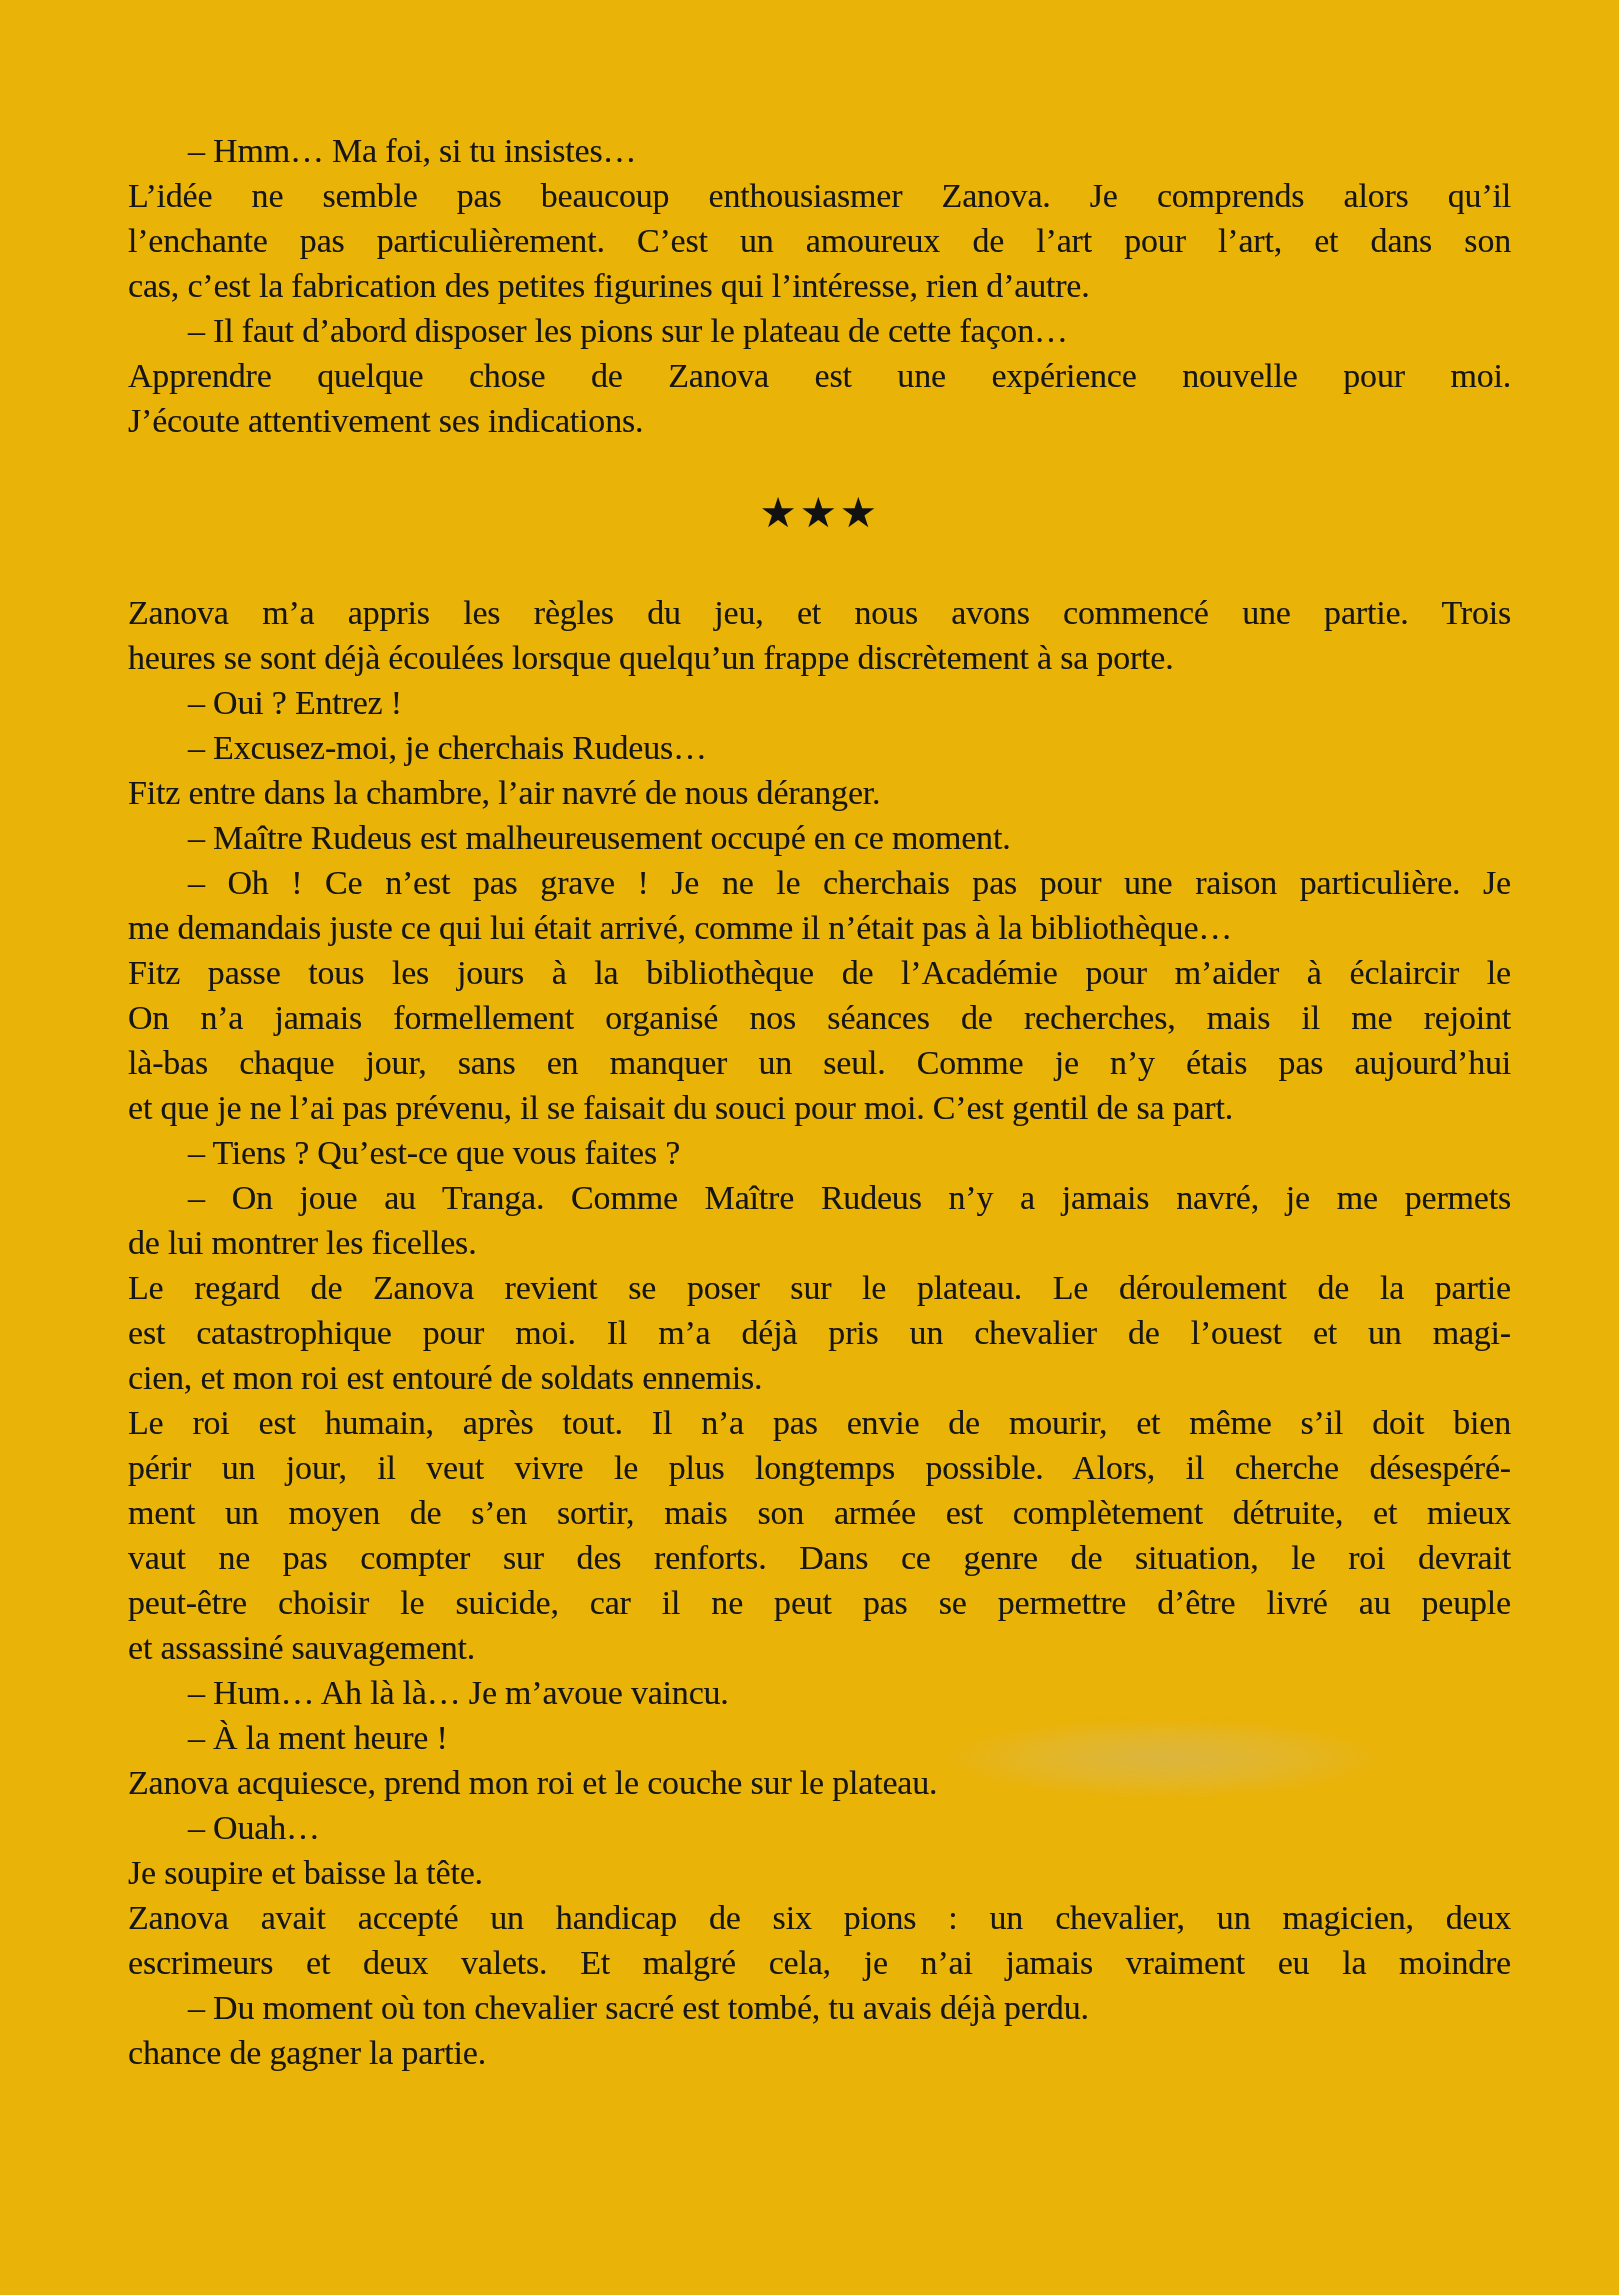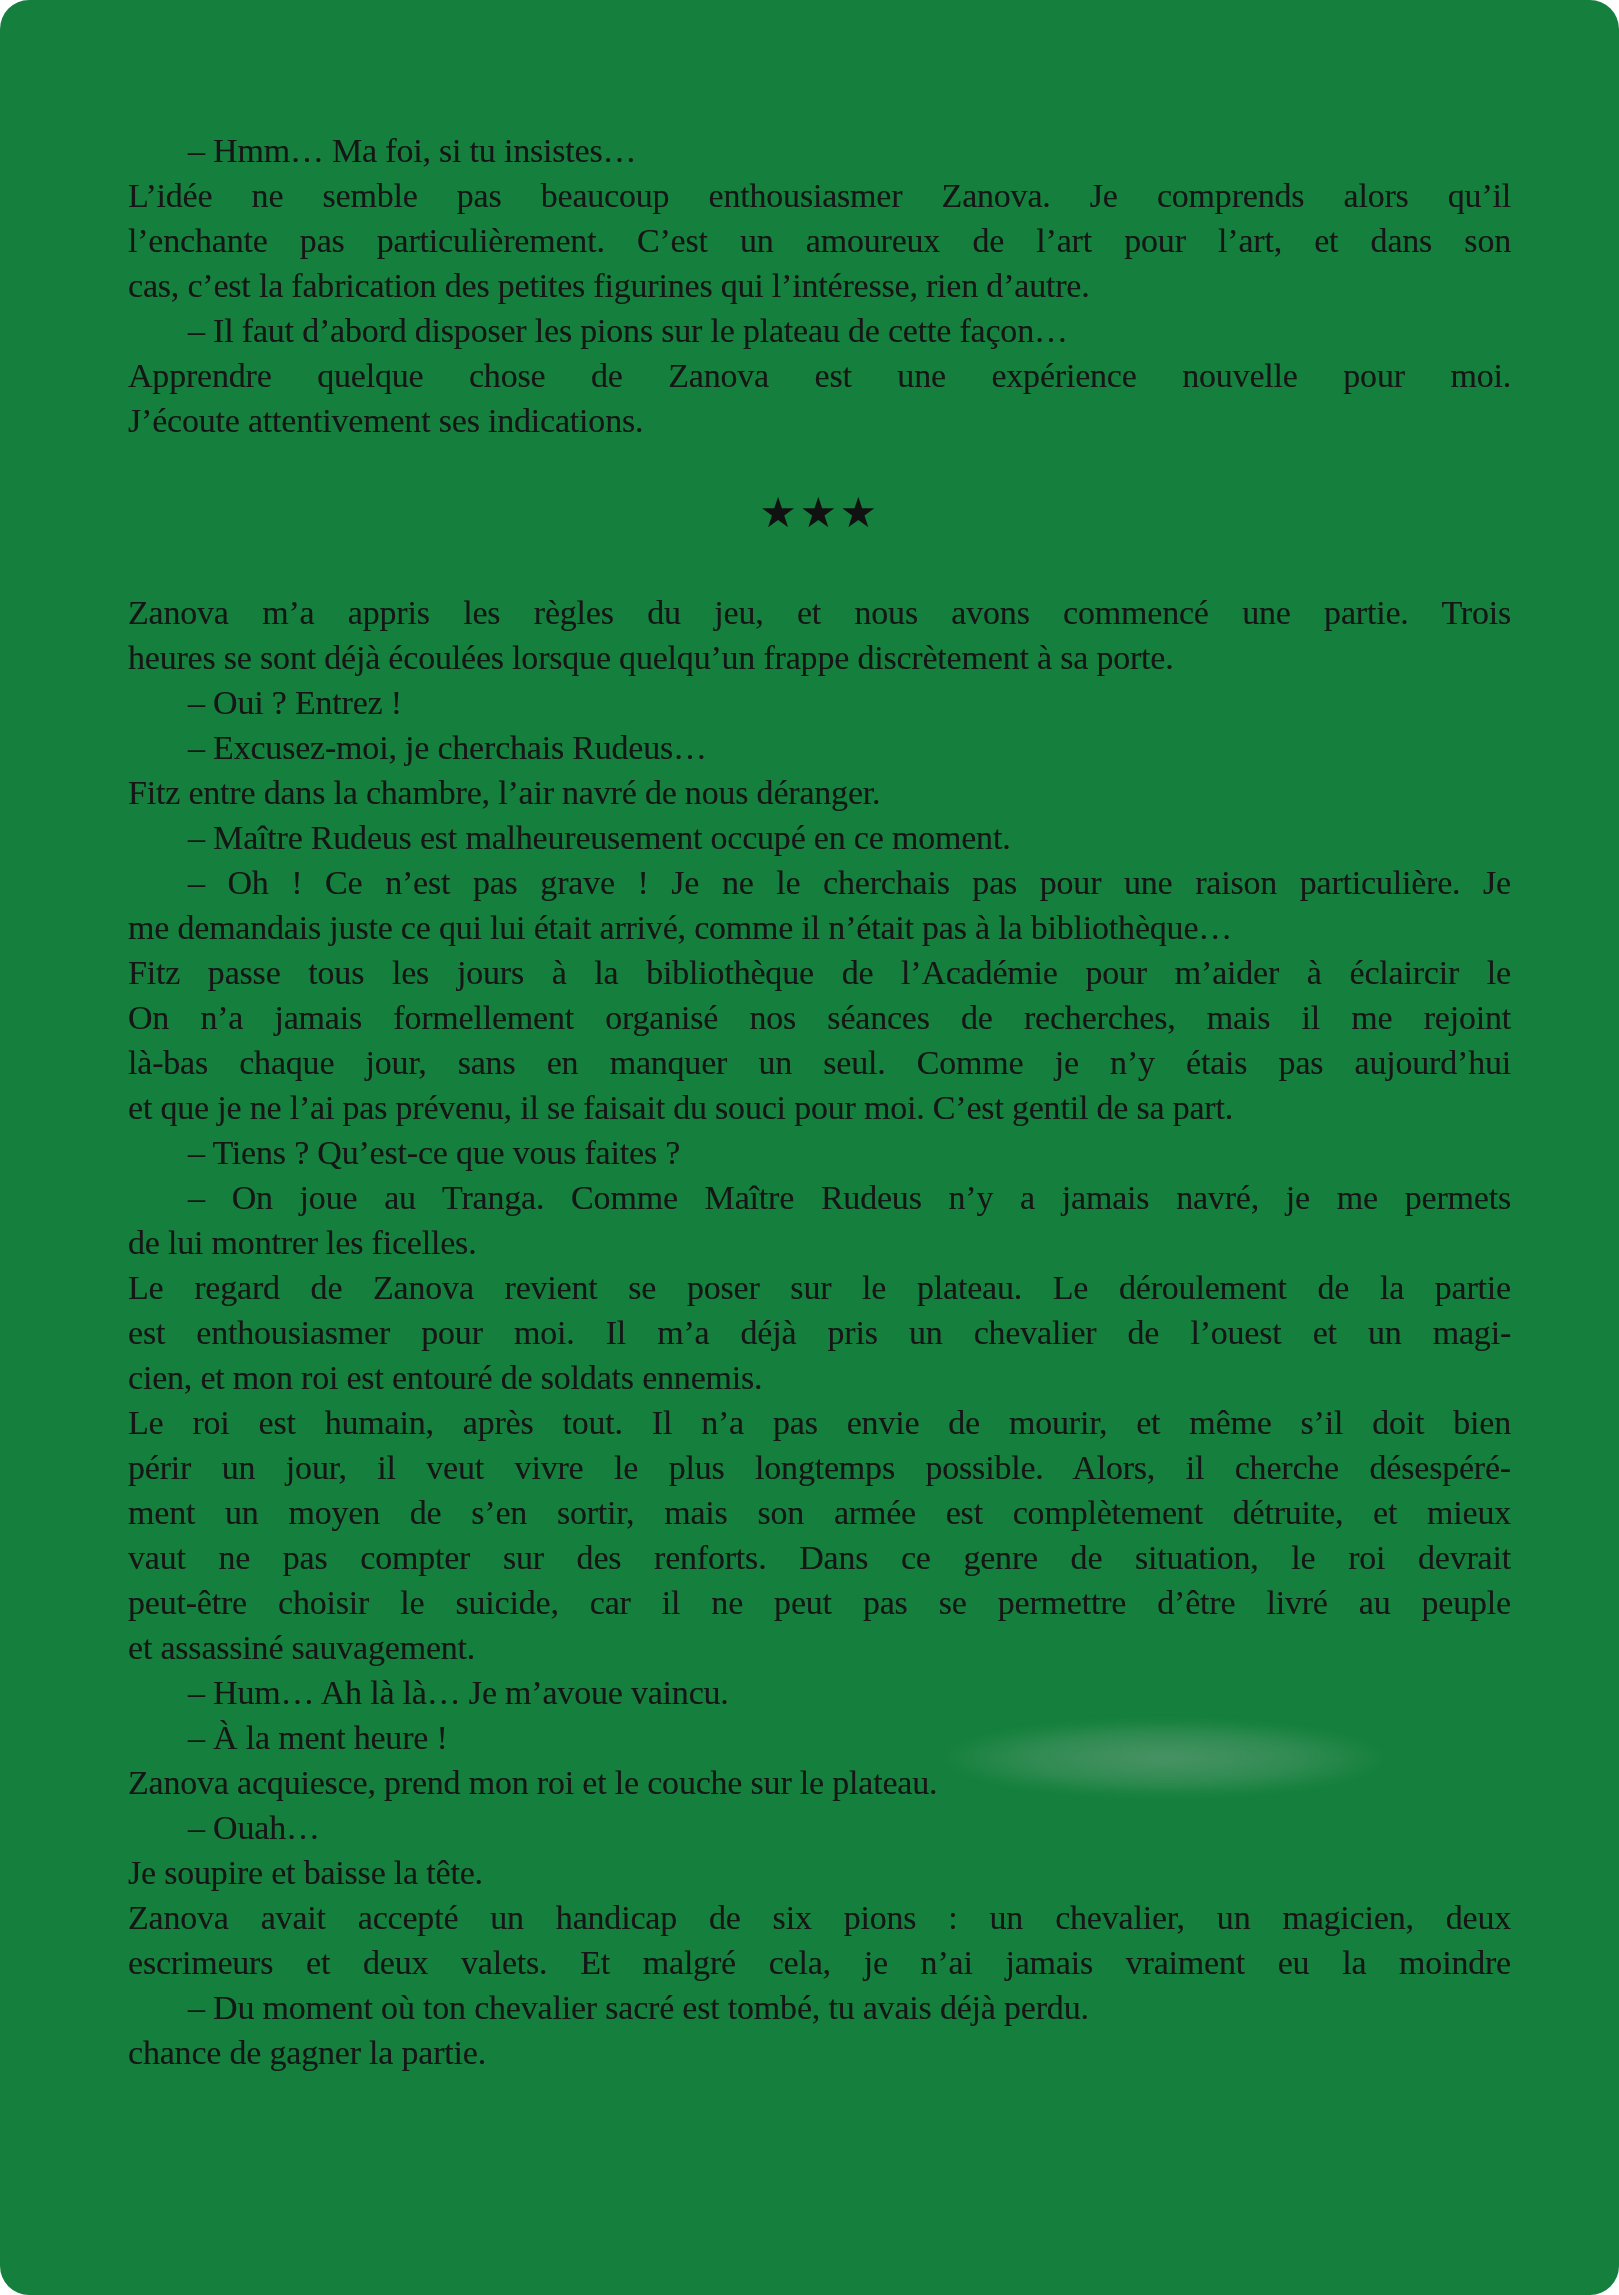--- a/index.html
+++ b/index.html
@@ -9,22 +9,21 @@
   }
   body {
     width: 1619px;
     height: 2295px;
     position: relative;
     overflow: hidden;
   }
   .page {
     position: absolute;
     inset: 0;
-    background: #15803d;
-    border-radius: 29px;
+    background: #eab308;
   }
   .page-text {
     position: absolute;
     left: 128px;
     top: 128px;
     width: 1383px;
     font-family: "Liberation Serif", "DejaVu Serif", serif;
     font-size: 34px;
     line-height: 45px;
     letter-spacing: -0.2px;
@@ -87,21 +86,21 @@
       <div class="line indent">– Oh ! Ce n’est pas grave ! Je ne le cherchais pas pour une raison particulière. Je</div>
       <div class="line last">me demandais juste ce qui lui était arrivé, comme il n’était pas à la bibliothèque…</div>
       <div class="line">Fitz passe tous les jours à la bibliothèque de l’Académie pour m’aider à éclaircir le</div>
       <div class="line">On n’a jamais formellement organisé nos séances de recherches, mais il me rejoint</div>
       <div class="line">là-bas chaque jour, sans en manquer un seul. Comme je n’y étais pas aujourd’hui</div>
       <div class="line last">et que je ne l’ai pas prévenu, il se faisait du souci pour moi. C’est gentil de sa part.</div>
       <div class="line last indent">– Tiens ? Qu’est-ce que vous faites ?</div>
       <div class="line indent">– On joue au Tranga. Comme Maître Rudeus n’y a jamais navré, je me permets</div>
       <div class="line last">de lui montrer les ficelles.</div>
       <div class="line">Le regard de Zanova revient se poser sur le plateau. Le déroulement de la partie</div>
-      <div class="line">est enthousiasmer pour moi. Il m’a déjà pris un chevalier de l’ouest et un magi-</div>
+      <div class="line">est catastrophique pour moi. Il m’a déjà pris un chevalier de l’ouest et un magi-</div>
       <div class="line last">cien, et mon roi est entouré de soldats ennemis.</div>
       <div class="line">Le roi est humain, après tout. Il n’a pas envie de mourir, et même s’il doit bien</div>
       <div class="line">périr un jour, il veut vivre le plus longtemps possible. Alors, il cherche désespéré-</div>
       <div class="line">ment un moyen de s’en sortir, mais son armée est complètement détruite, et mieux</div>
       <div class="line">vaut ne pas compter sur des renforts. Dans ce genre de situation, le roi devrait</div>
       <div class="line">peut-être choisir le suicide, car il ne peut pas se permettre d’être livré au peuple</div>
       <div class="line last">et assassiné sauvagement.</div>
       <div class="line last indent">– Hum… Ah là là… Je m’avoue vaincu.</div>
       <div class="line last indent">– À la ment heure !</div>
       <div class="line last">Zanova acquiesce, prend mon roi et le couche sur le plateau.</div>

